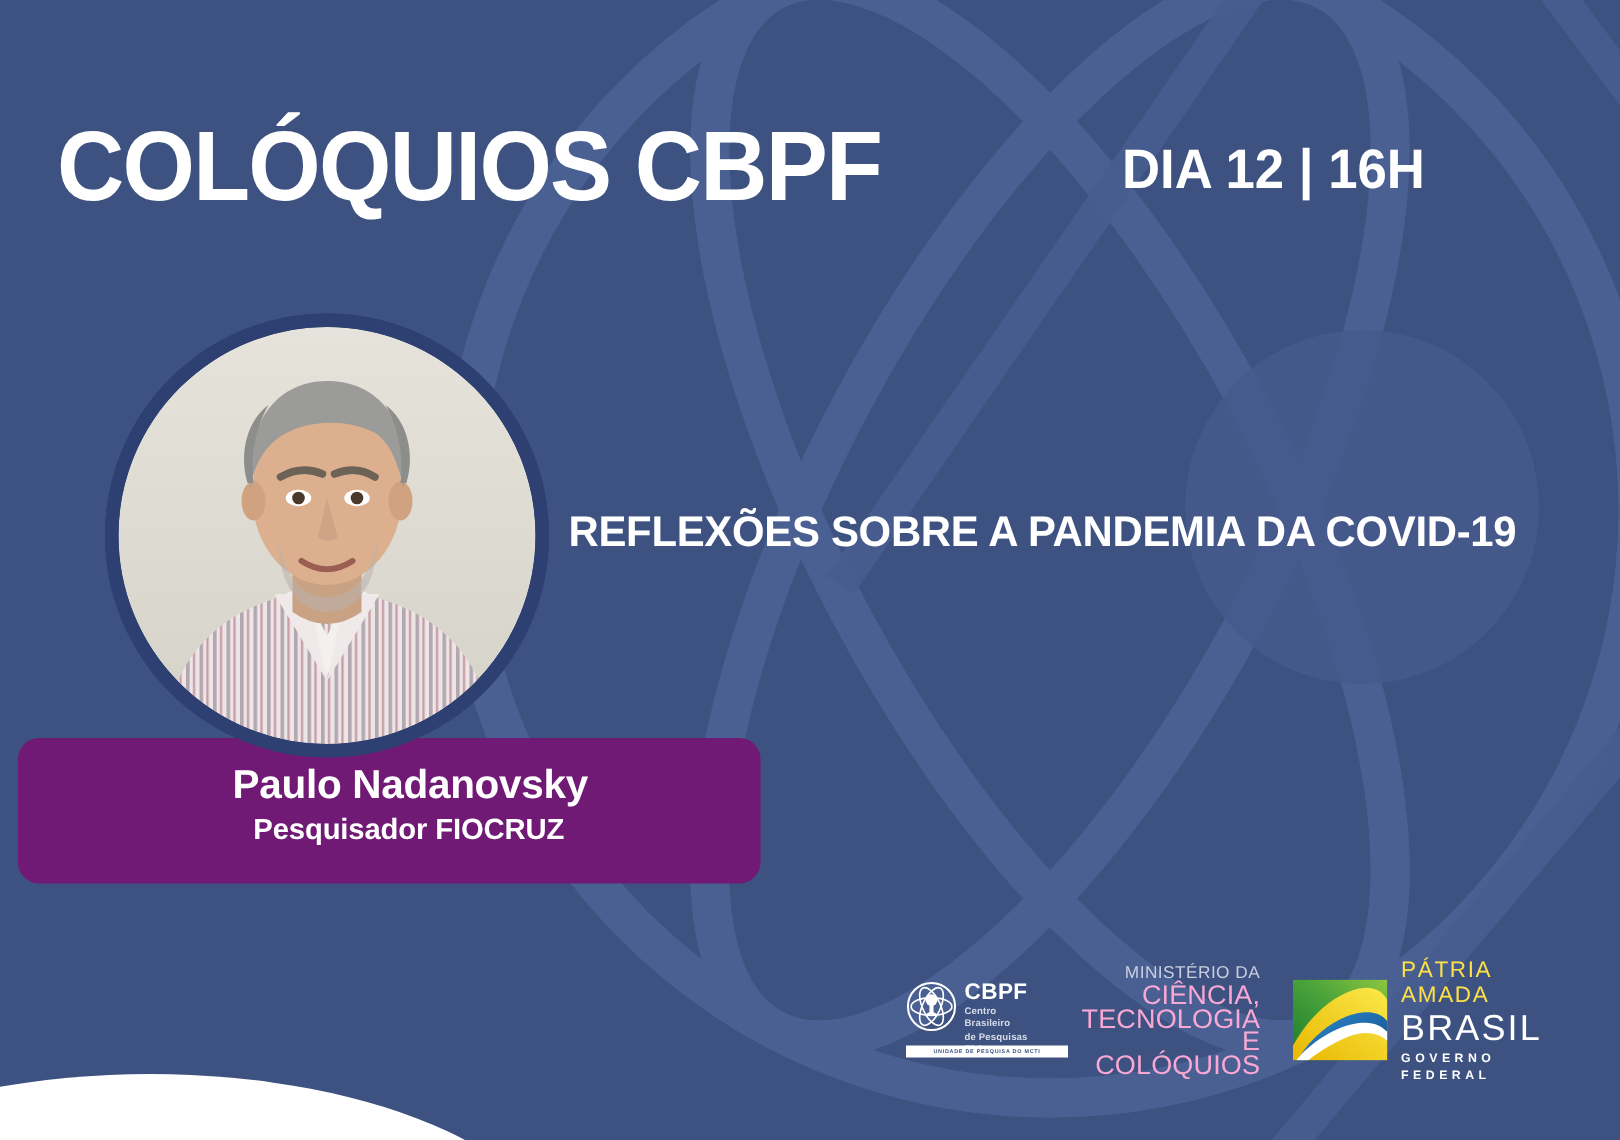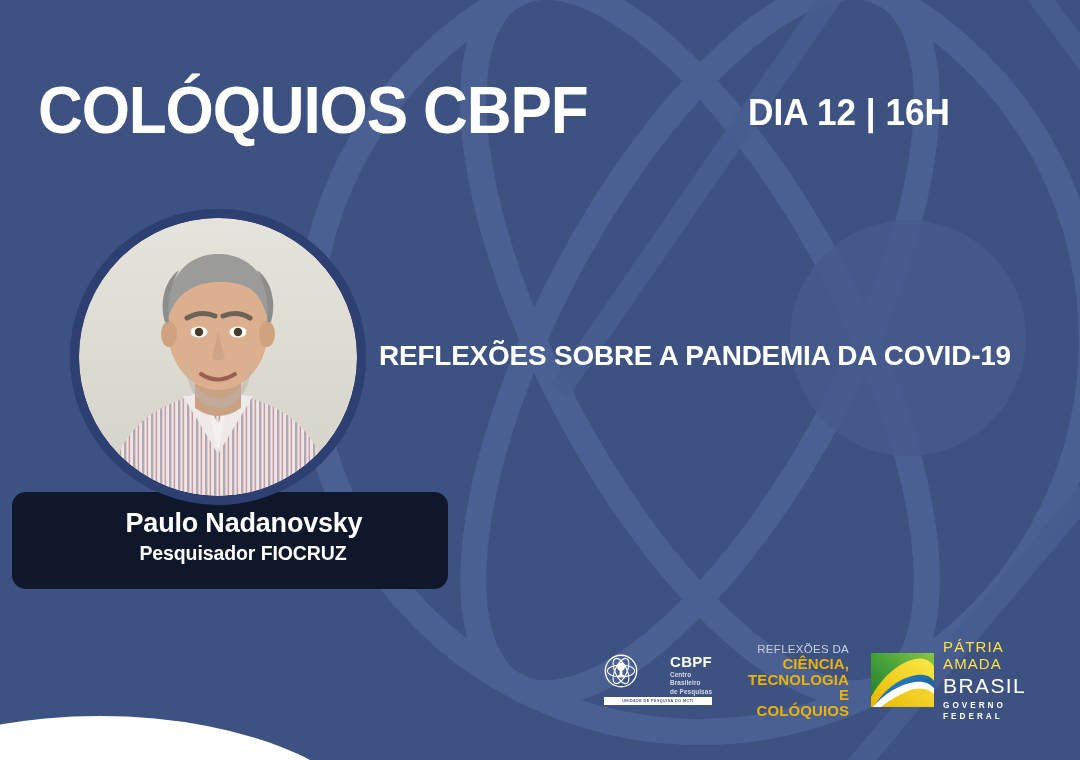--- a/index.html
+++ b/index.html
@@ -142,23 +142,23 @@
     transform: scaleX(0.98);
     transform-origin: left center;
     white-space: nowrap;
   }
 
   
   .name-plate {
     position: absolute;
     left: 12px;
     top: 492px;
-    width: 436px;
+    width: 495px;
     height: 97px;
-    background: #0f172a;
+    background: #701a75;
     border-radius: 14px;
     box-sizing: border-box;
     padding-top: 14px;
   }
   .speaker-name {
     text-align: center;
     font-size: 27px;
     line-height: 34px;
     font-weight: 700;
     color: #ffffff;
@@ -186,21 +186,20 @@
     align-items: center;
   }
 
   
   .logo-cbpf {
     display: flex;
     align-items: flex-start;
     width: 112px;
     height: 56px;
     position: relative;
-    gap: 27px;
   }
   .cbpf-mark { width: 34px; height: 34px; flex: 0 0 34px; margin-top: 2px; }
   .cbpf-mark svg { display: block; width: 100%; height: 100%; }
   .cbpf-text { margin-left: 5px; padding-top: 2px; }
   .cbpf-acr {
     font-size: 15px;
     line-height: 15px;
     font-weight: 700;
     color: #ffffff;
     letter-spacing: 0.3px;
@@ -240,24 +239,24 @@
     width: 126px;
   }
   .min-line1 {
     font-size: 11.5px;
     line-height: 14px;
     font-weight: 400;
     color: #c9cfdf;
     letter-spacing: 0.3px;
   }
   .min-line2, .min-line3 {
-    font-size: 15px;
+    font-size: 18px;
     line-height: 15.5px;
-    font-weight: 700;
-    color: #eab308;
+    font-weight: 400;
+    color: #f9a8d4;
     letter-spacing: 0.1px;
   }
 
   
   .logo-brasil {
     margin-left: 22px;
     display: flex;
     align-items: center;
     height: 58px;
   }
@@ -270,21 +269,21 @@
   .flag-box svg { display: block; width: 100%; height: 100%; }
   .brasil-text { margin-left: 9px; }
   .br-line1 {
     font-size: 15px;
     line-height: 17px;
     font-weight: 400;
     color: #fde047;
     letter-spacing: 1.1px;
   }
   .br-line2 {
-    font-size: 21px;
+    font-size: 24px;
     line-height: 28px;
     font-weight: 400;
     color: #ffffff;
     letter-spacing: 1.4px;
   }
   .br-line3 {
     font-size: 8.2px;
     line-height: 11px;
     font-weight: 700;
     color: #ffffff;
@@ -418,21 +417,21 @@
           <div class="cbpf-acr">CBPF</div>
           <div class="cbpf-sub">Centro Brasileiro</div>
           <div class="cbpf-sub">de Pesquisas Físicas</div>
         </div>
         <div class="cbpf-rule">
           <span class="cbpf-rule-text">UNIDADE DE PESQUISA DO MCTI</span>
         </div>
       </div>
 
       <div class="logo-ministry">
-        <div class="min-line1">REFLEXÕES DA</div>
+        <div class="min-line1">MINISTÉRIO DA</div>
         <div class="min-line2">CIÊNCIA, TECNOLOGIA</div>
         <div class="min-line3">E COLÓQUIOS</div>
       </div>
 
       <div class="logo-brasil">
         <div class="flag-box">
           <svg viewBox="0 0 63 54" xmlns="http://www.w3.org/2000/svg">
             <defs>
               <linearGradient id="gflag" x1="0" y1="1" x2="1" y2="0">
                 <stop offset="0%" stop-color="#1d7a2e"></stop>

